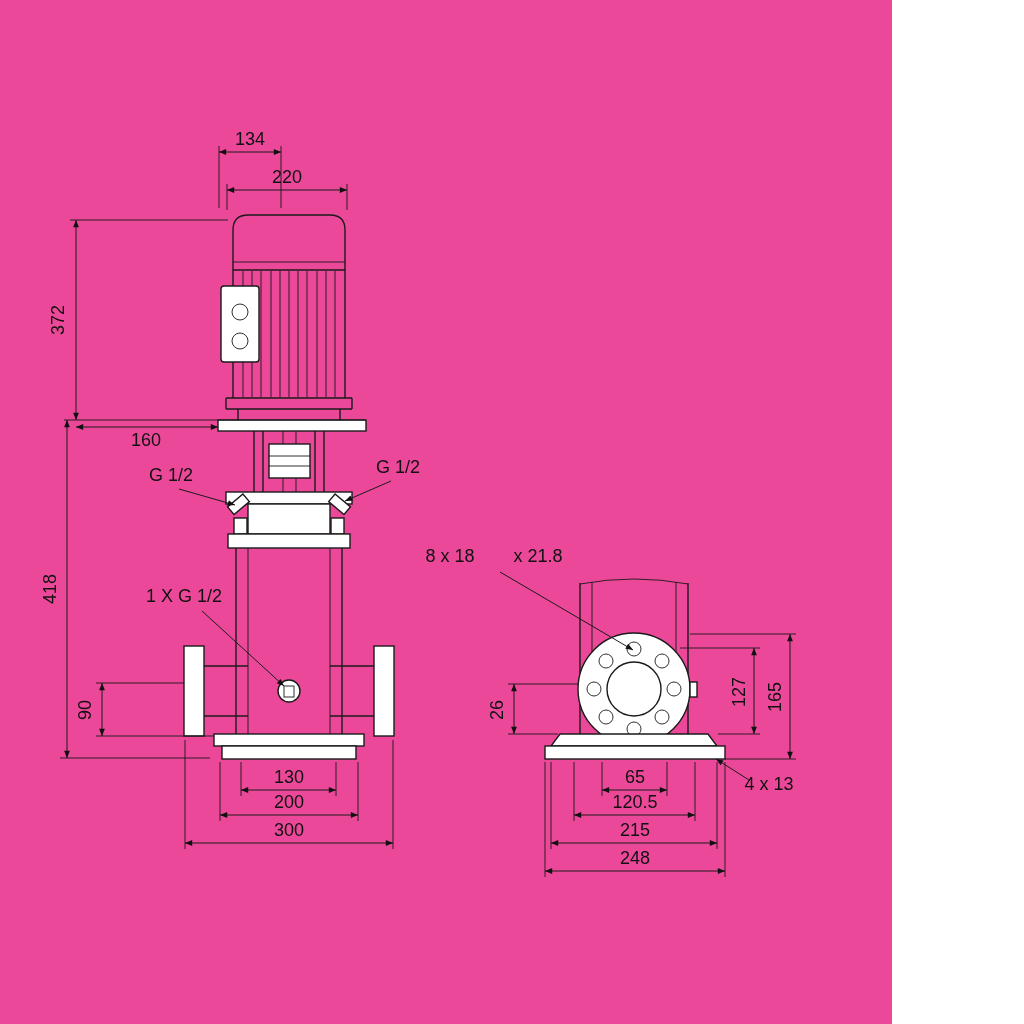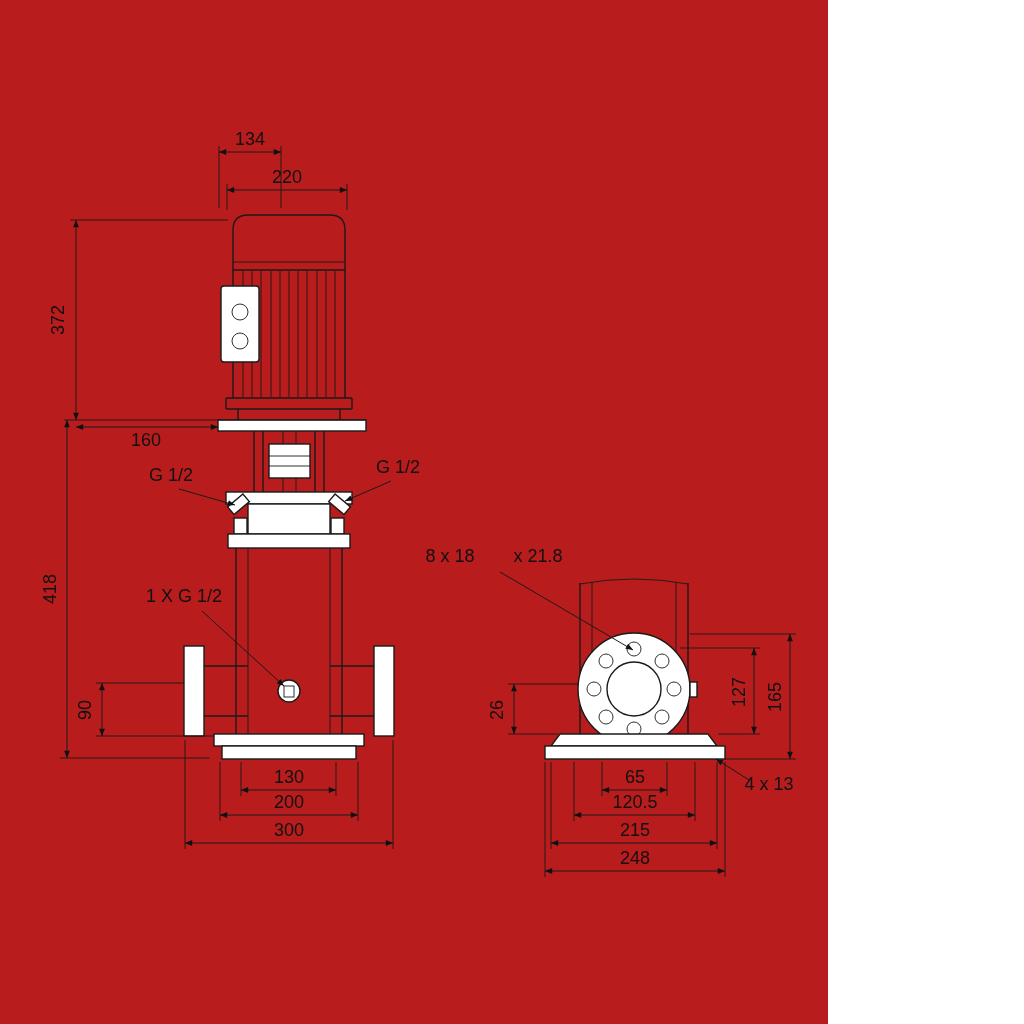--- a/index.html
+++ b/index.html
@@ -1,16 +1,16 @@
 <!DOCTYPE html>
 <html><head>
 <meta charset="utf-8">
 <style>
   html,body{margin:0;padding:0;background:#ffffff;}
-  .page{position:relative;width:828px;height:1024px;background:#b91c1c;overflow:hidden;
+  .page{position:relative;width:892px;height:1024px;background:#ec4899;overflow:hidden;
         font-family:"Liberation Sans", sans-serif;}
   svg{display:block;}
   .obj{stroke:#1a1a1a;stroke-width:1.4;fill:none;}
   .objf{stroke:#1a1a1a;stroke-width:1.4;fill:#ffffff;}
   .thin{stroke:#1a1a1a;stroke-width:0.9;fill:none;}
   .dim{stroke:#1a1a1a;stroke-width:1;fill:none;}
   .ext{stroke:#1a1a1a;stroke-width:0.9;fill:none;}
   text{font-family:"Liberation Sans", sans-serif;font-size:18px;fill:#111111;}
 </style>
 </head>

